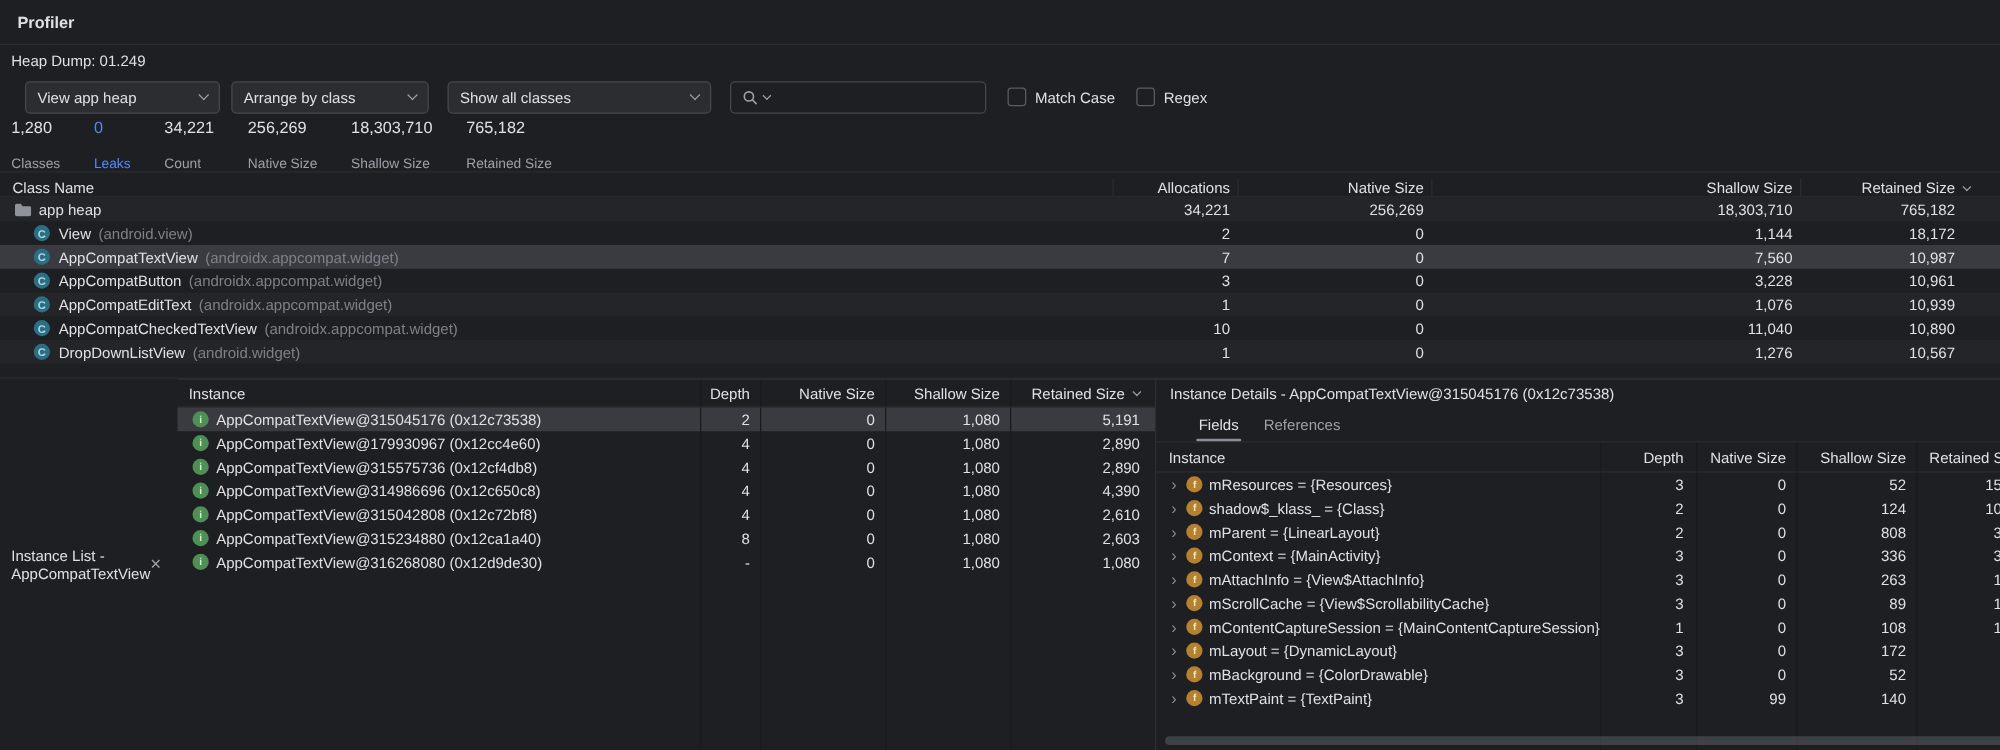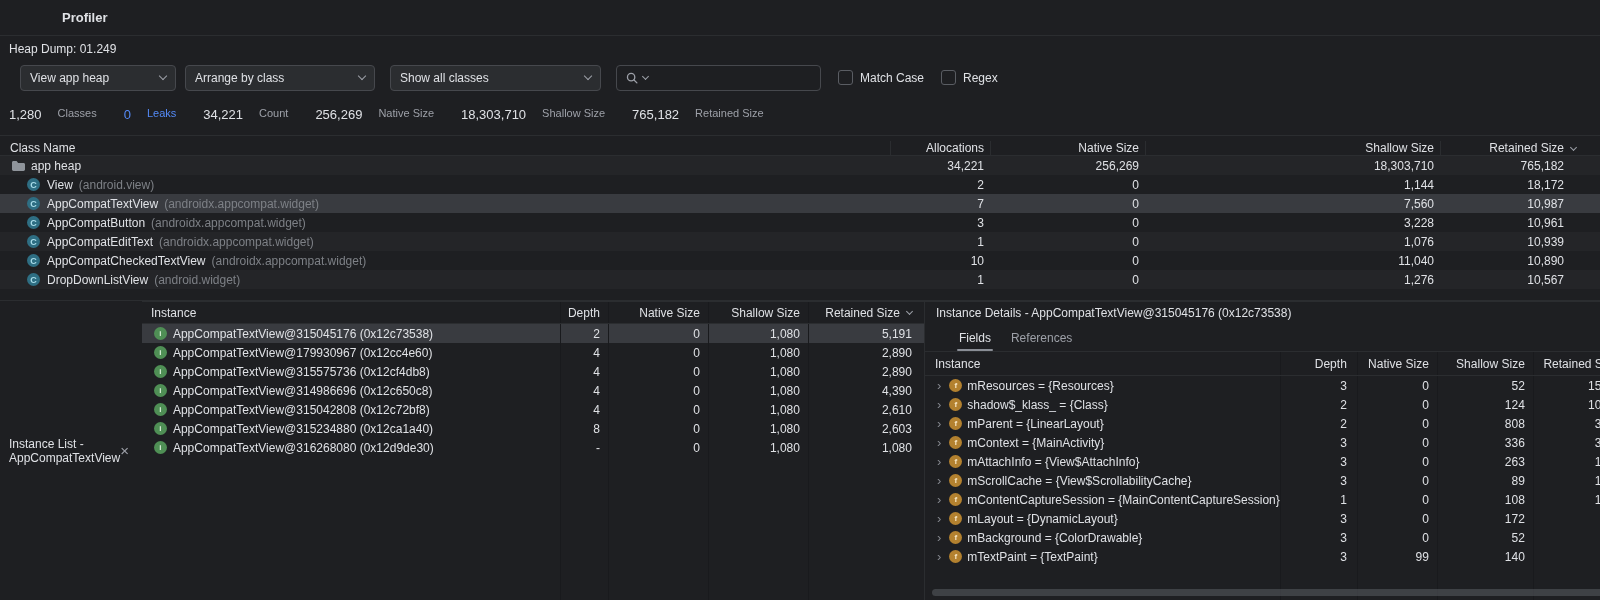--- a/index.html
+++ b/index.html
@@ -7,46 +7,46 @@
     --text:#dfe1e5; --muted:#9da0a8; --dim:#7d8086; --sel:#393b40; --blue:#548af7;
     --ctrl-border:#46484d; --ctrl-bg:#2b2d30;
   }
   *{margin:0;padding:0;box-sizing:border-box;}
   html,body{width:1600px;height:600px;overflow:hidden;}
   body{background:var(--bg);color:var(--text);font:12px "Liberation Sans",sans-serif;}
   .app{width:1600px;height:600px;display:flex;flex-direction:column;}
 
   
   .tabbar{flex:0 0 36px;display:flex;align-items:center;border-bottom:1px solid var(--line-soft);}
-  .app-title{font-weight:700;font-size:13px;padding:0 22px 0 14px;margin-left:48px;}
+  .app-title{font-weight:700;font-size:13px;padding:0 22px 0 14px;}
   .tab{position:relative;height:36px;display:flex;align-items:center;gap:7px;padding:0 14px;font-size:13px;}
   .tab.active::after{content:"";position:absolute;left:10px;right:10px;bottom:0;height:3px;border-radius:2px 2px 0 0;background:#6e7176;}
   .icon14{width:15px;height:15px;flex:0 0 15px;display:flex;align-items:center;justify-content:center;}
 
   .heap-row{flex:0 0 25px;display:flex;align-items:center;padding-left:9px;}
 
   
   .toolbar{flex:0 0 33px;display:flex;align-items:center;padding:0 20px;}
   .dropdown{height:26px;border:1px solid var(--ctrl-border);border-radius:4px;background:var(--ctrl-bg);
     display:flex;align-items:center;justify-content:space-between;padding:0 9px;margin-right:9px;}
-  .dd0{width:156px}.dd1{width:190px}.dd2{width:211px;margin-left:6px;}
+  .dd0{width:156px}.dd1{width:158px}.dd2{width:211px;margin-left:6px;}
   .chev{width:6px;height:6px;border-right:1.4px solid var(--muted);border-bottom:1.4px solid var(--muted);
     transform:rotate(45deg);margin-top:-3px;display:inline-block;flex:0 0 auto;}
   .mini-chev{width:5px;height:5px;border-right:1.2px solid var(--muted);border-bottom:1.2px solid var(--muted);
     transform:rotate(45deg);margin-top:-2px;display:inline-block;}
   .searchbox{height:26px;width:205px;border:1px solid var(--ctrl-border);border-radius:4px;background:transparent;
     display:flex;align-items:center;gap:4px;padding:0 8px;margin-left:6px;margin-right:9px;}
   .searchbox input{flex:1;min-width:0;background:transparent;border:none;outline:none;color:var(--text);
     font:12px "Liberation Sans",sans-serif;}
   .checkbox{display:flex;align-items:center;gap:7px;margin-left:8px;margin-right:9px;cursor:default;}
   .cb-box{width:15px;height:15px;border:1px solid #5a5d63;border-radius:3px;flex:0 0 15px;}
 
   
   .stats{flex:0 0 41px;display:flex;align-items:center;padding:0 9px;gap:27px;}
-  .stat{display:flex;flex-direction:row;gap:16px;}
+  .stat{display:flex;flex-direction:column;gap:16px;}
   .stat-value{font-size:13px;}
   .stat-label{font-size:11px;color:var(--muted);}
   .stat.accent .stat-value,.stat.accent .stat-label{color:var(--blue);}
 
   
   .class-table{flex:0 0 160px;display:flex;flex-direction:column;}
   .ct-header{flex:0 0 21px;display:flex;align-items:flex-end;border-top:1px solid var(--line-soft);border-bottom:1px solid var(--line-soft);}
   .ct-header .hd{display:flex;align-items:center;}
   .ct-header .c-alloc,.ct-header .c-native,.ct-header .c-shallow,.ct-header .c-ret{border-left:1px solid var(--line-soft);}
   .ct-body{display:flex;flex-direction:column;}

